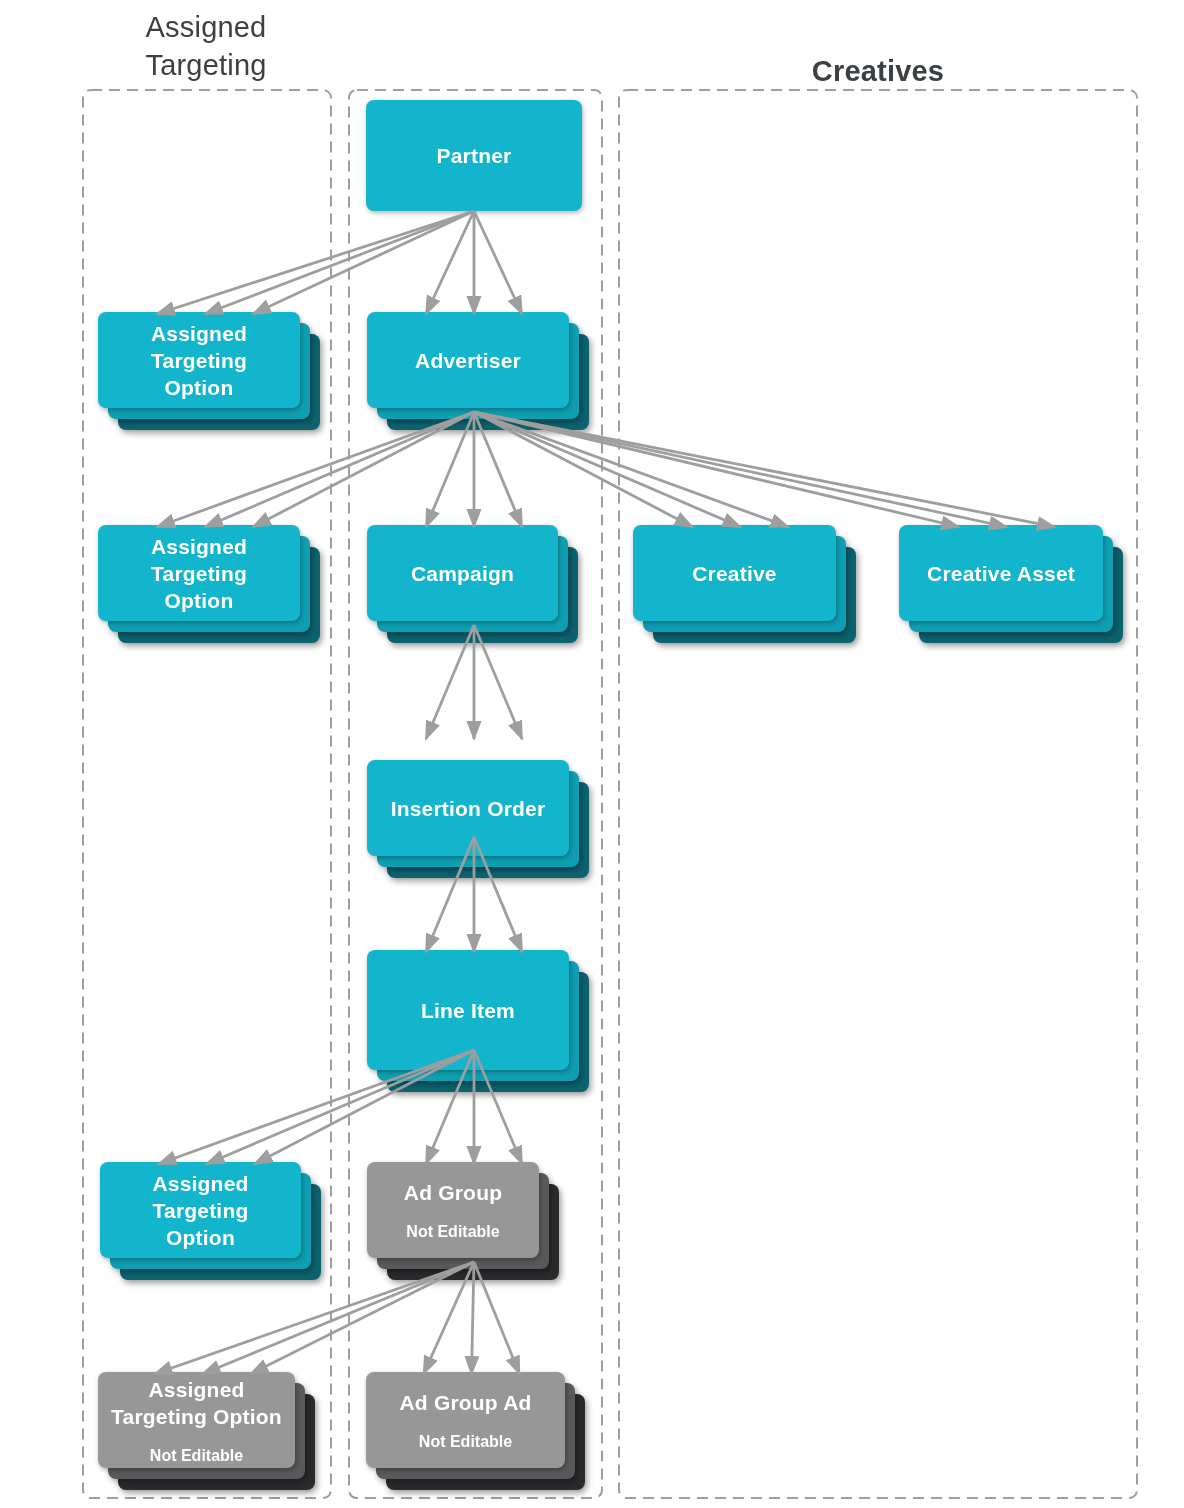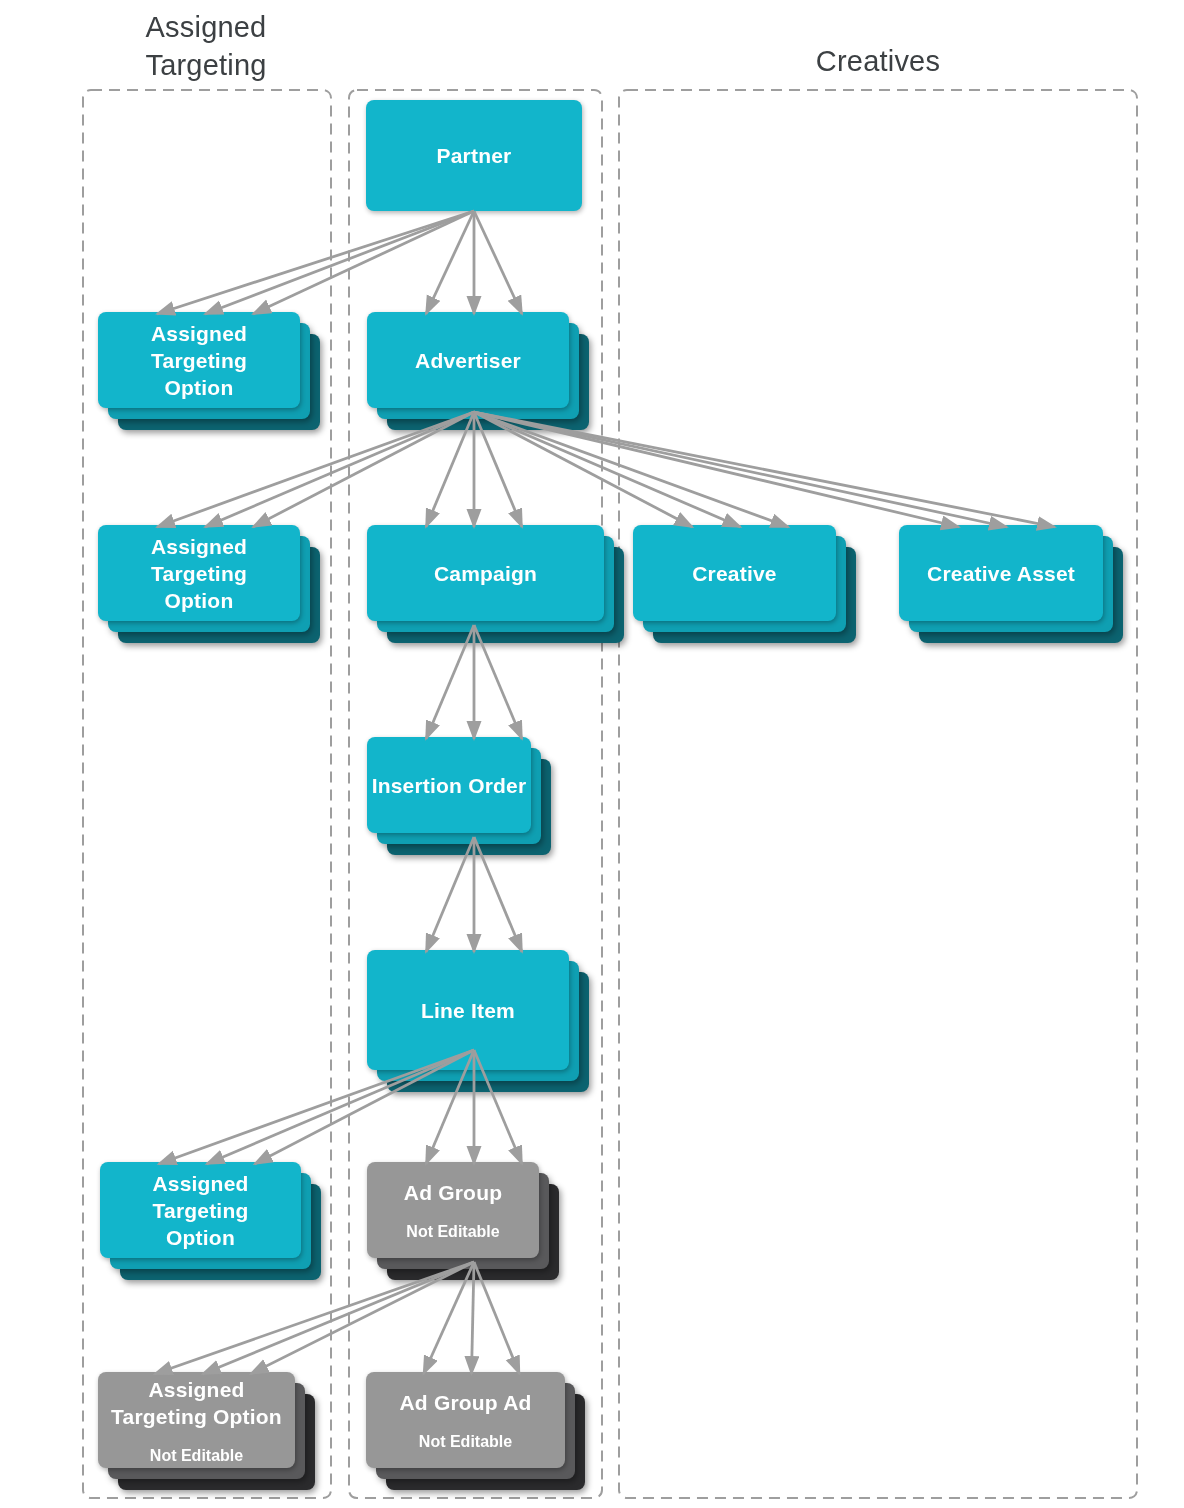--- a/index.html
+++ b/index.html
@@ -81,21 +81,21 @@
 
 <div id="stage">
   <svg id="underlay" xmlns="http://www.w3.org/2000/svg">
       <rect x="67" y="90" width="248" height="1408" rx="8" fill="none" stroke="#9e9e9e" stroke-width="2" stroke-dasharray="11 7"></rect>
       <rect x="333" y="90" width="253" height="1408" rx="8" fill="none" stroke="#9e9e9e" stroke-width="2" stroke-dasharray="11 7"></rect>
       <rect x="603" y="90" width="518" height="1408" rx="8" fill="none" stroke="#9e9e9e" stroke-width="2" stroke-dasharray="11 7"></rect>
     </svg>
 
   <div class="col-title" id="title-0" style="left: -30px; top: 8px;">Assigned
 Targeting</div>
-  <div class="col-title" id="title-2" style="left: 642px; top: 42px;">Creatives</div>
+  <div class="col-title" id="title-2" style="left: 642px; top: 52px; font-weight: bold;">Creatives</div>
 
   <div id="nodes">
       <div class="node teal" style="left: 350px; top: 100px; width: 216px; height: 111px;">
         <div class="layer front">
           <div class="node-label">Partner</div>
         </div>
       </div>
       <div class="node teal" style="left: 82px; top: 312px; width: 202px; height: 96px;">
         <div class="layer back"></div>
         <div class="layer mid"></div>
@@ -114,42 +114,42 @@
       </div>
       <div class="node teal" style="left: 82px; top: 525px; width: 202px; height: 96px;">
         <div class="layer back"></div>
         <div class="layer mid"></div>
         <div class="layer front">
           <div class="node-label">Assigned
 Targeting
 Option</div>
         </div>
       </div>
-      <div class="node teal" style="left: 351px; top: 525px; width: 237px; height: 96px;">
+      <div class="node teal" style="left: 351px; top: 525px; width: 191px; height: 96px;">
         <div class="layer back"></div>
         <div class="layer mid"></div>
         <div class="layer front">
           <div class="node-label">Campaign</div>
         </div>
       </div>
       <div class="node teal" style="left: 617px; top: 525px; width: 203px; height: 96px;">
         <div class="layer back"></div>
         <div class="layer mid"></div>
         <div class="layer front">
           <div class="node-label">Creative</div>
         </div>
       </div>
       <div class="node teal" style="left: 883px; top: 525px; width: 204px; height: 96px;">
         <div class="layer back"></div>
         <div class="layer mid"></div>
         <div class="layer front">
           <div class="node-label">Creative Asset</div>
         </div>
       </div>
-      <div class="node teal" style="left: 351px; top: 737px; width: 164px; height: 96px;">
+      <div class="node teal" style="left: 351px; top: 760px; width: 202px; height: 96px;">
         <div class="layer back"></div>
         <div class="layer mid"></div>
         <div class="layer front">
           <div class="node-label">Insertion Order</div>
         </div>
       </div>
       <div class="node teal" style="left: 351px; top: 950px; width: 202px; height: 120px;">
         <div class="layer back"></div>
         <div class="layer mid"></div>
         <div class="layer front">

